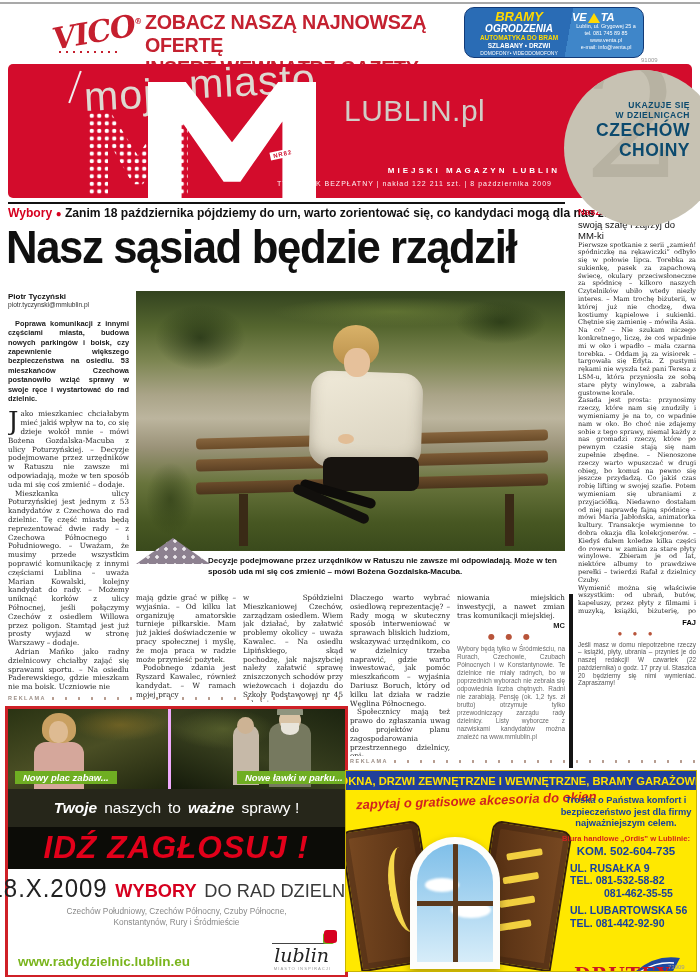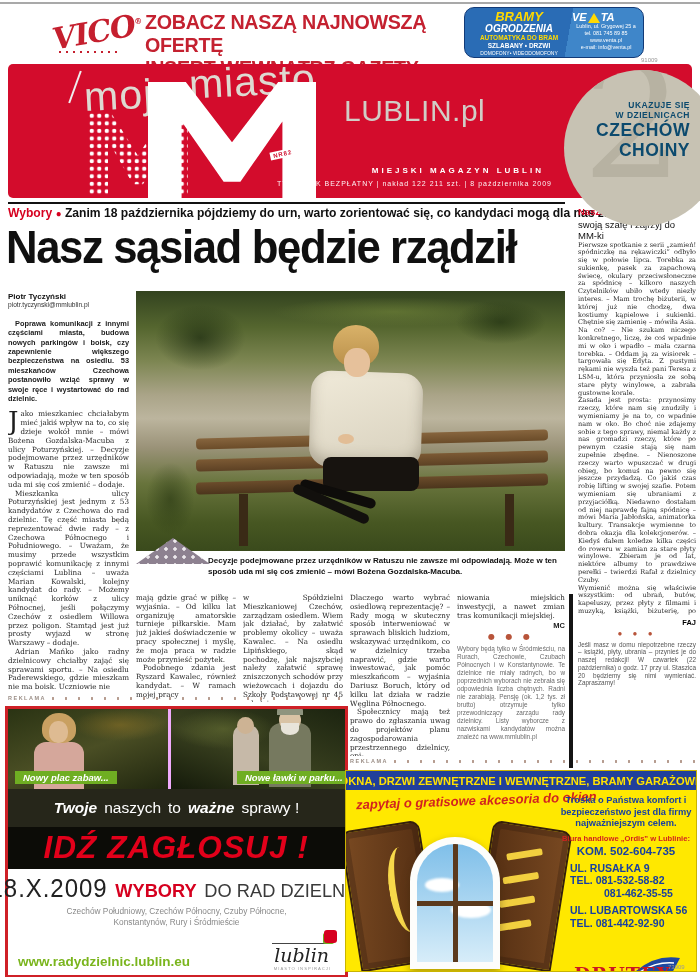--- a/index.html
+++ b/index.html
@@ -28,21 +28,21 @@
 
   
   .masthead{left:8px;top:64px;width:684px;height:134px;background:#d30c2c;border-radius:5px;overflow:hidden;}
   .moje{position:absolute;left:76px;top:4px;color:#ded9d1;font-size:41px;letter-spacing:1px;transform:rotate(-3deg);}
   .moje .m2{position:relative;top:-7px;}
   .slash{position:absolute;left:66px;top:6px;width:2px;height:34px;background:#eee;transform:rotate(20deg);}
   .m-dotted{position:absolute;left:80px;top:48px;width:100px;height:84px;}
   .m-solid{position:absolute;left:140px;top:18px;width:168px;height:116px;}
   .lublinpl{position:absolute;left:336px;top:30px;color:#d1cdc6;font-size:30px;letter-spacing:.5px;}
   .nr82{position:absolute;left:262px;top:86px;background:#fff;color:#cf0f2e;font-size:6px;font-weight:bold;padding:1px 3px;transform:rotate(-12deg);letter-spacing:1px;}
-  .mm-mag{position:absolute;right:148px;top:102px;color:#fff;font-weight:bold;font-size:8px;letter-spacing:3px;}
+  .mm-mag{position:absolute;right:132px;top:102px;color:#fff;font-weight:bold;font-size:8px;letter-spacing:3px;}
   .mm-tag{position:absolute;right:140px;top:116px;color:rgba(255,255,255,.95);font-size:7px;letter-spacing:1px;}
   .mh-dots{position:absolute;right:8px;bottom:6px;width:34px;height:26px;background-image:radial-gradient(circle at 3px 3px,#fff 1.6px,transparent 2px);background-size:8px 8px;clip-path:polygon(0 50%,100% 0,100% 100%);}
 
   
   .badge{left:564px;top:70px;width:156px;height:156px;border-radius:50%;background:#c7c2b3;overflow:hidden;z-index:5;}
   .badge-num{position:absolute;left:18px;top:-28px;font-family:"DejaVu Serif",serif;font-size:160px;color:#b7b2a2;line-height:160px;}
   .badge-txt{position:absolute;left:8px;top:30px;width:118px;text-align:right;color:#0c4a6e;}
   .badge-l1,.badge-l2{font-weight:bold;font-size:8.5px;line-height:10px;letter-spacing:.5px;}
   .badge-d{font-weight:bold;font-size:17.5px;line-height:20px;letter-spacing:.5px;}
 

